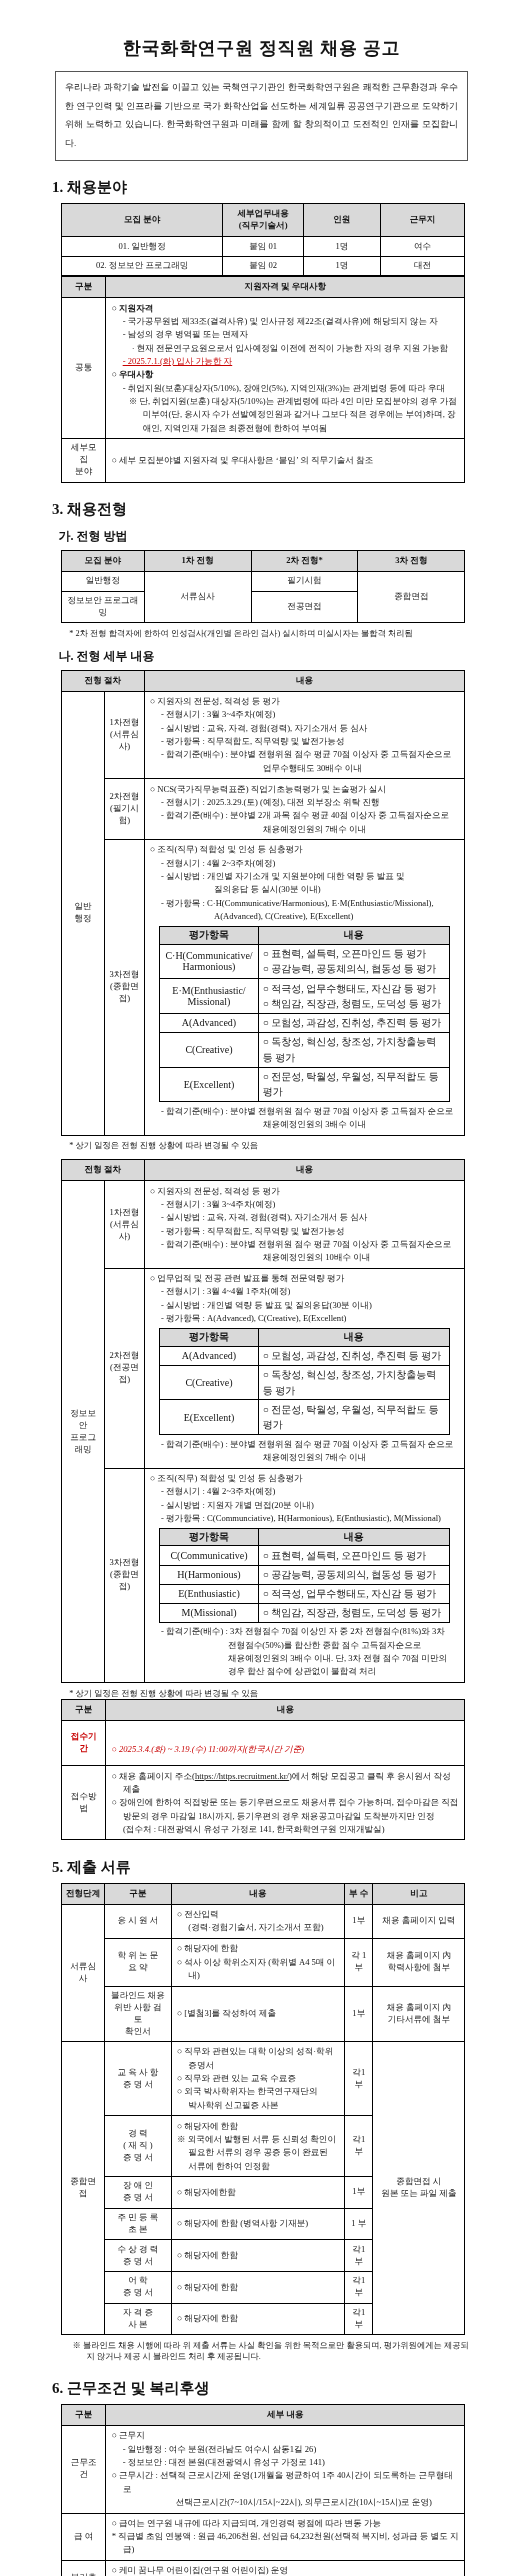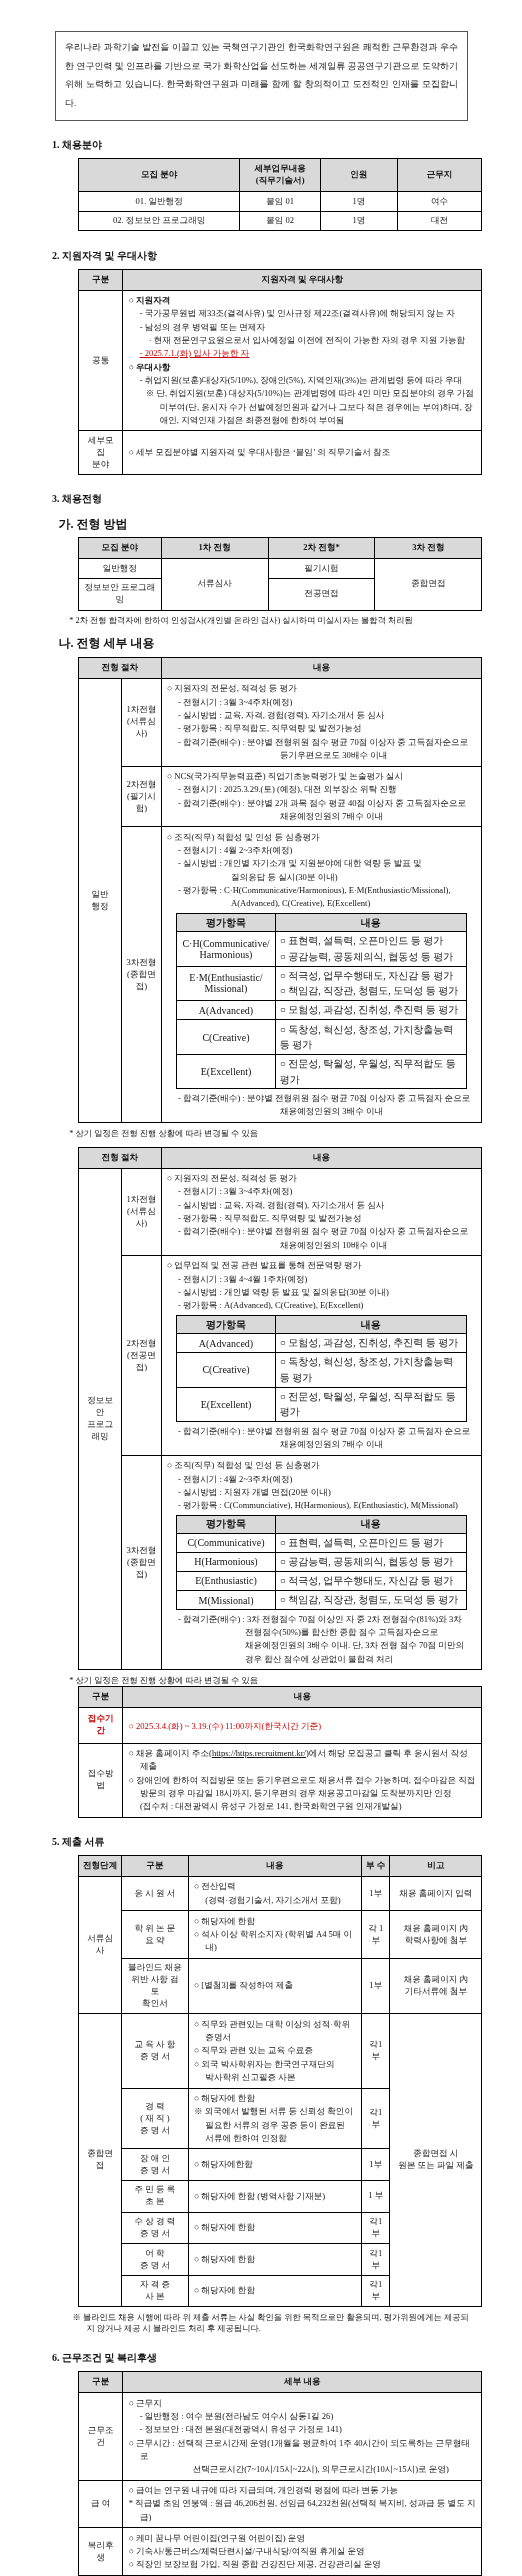--- a/index.html
+++ b/index.html
@@ -1,22 +1,22 @@
 <!DOCTYPE html>
 <html style="font-size:10.6px"><head>
 <meta charset="utf-8">
 <style>
   html,body{margin:0;padding:0;background:#fff;}
   body{width:523px;font-family:"Liberation Serif","DejaVu Serif",serif;color:#141414;}
   .page{box-sizing:border-box;width:523px;min-height:2576px;padding:20px 52px 16px;}
   .title{margin-top:16px;text-align:center;font-size:18px;font-weight:800;letter-spacing:0.7px;}
   .introbox{border:1px solid #555;margin:10.6px 2.7px 0;padding:6.6px 9.3px 8px;font-size:9px;line-height:2.05;text-align:justify;}
-  .h2{font-size:10px;font-weight:bold;margin:17.3px 0 6px;}
+  .h2{font-size:15px;font-weight:bold;margin:17.3px 0 6px;}
   .h3{font-size:12px;font-weight:bold;margin:9.3px 0 4.7px 6.6px;}
-  .tbl{width:calc(100% - 14.6px);margin-left:26px;border-collapse:collapse;font-size:8.6px;}
+  .tbl{width:calc(100% - 14.6px);margin-left:9px;border-collapse:collapse;font-size:8.6px;}
   .tbl th{background:#d9d9d9;font-weight:bold;border:0.7px solid #000;padding:4px 2.7px;text-align:center;white-space:pre-line;}
   .tbl td{border:0.7px solid #000;padding:3.3px 5.3px;vertical-align:middle;}
   .c{text-align:center;}
   .lbl,.grp,.stg,.num,.rmk{text-align:center;vertical-align:middle;white-space:pre-line;}
   .stg{padding:2.7px 1.3px !important;}
   .cell{vertical-align:middle;}
   .ln{line-height:1.55;}
   .b{padding-left:11.3px;text-indent:-11.3px;}
   .d{padding-left:19px;text-indent:-8px;}
   .dd{padding-left:28px;text-indent:-8px;}
@@ -36,20 +36,21 @@
   .note{font-size:8.3px;margin:4.7px 0 0 17.3px;}
   .list{margin-left:14.6px;font-size:8.6px;}
   .list .ln{margin:2px 0;}
   .rule{height:0;border:none;border-top:1.7px solid #000;margin:6.6px 0 6.6px 14.6px;}
 </style>
 </head>
 <body>
 
 <div class="page">
 
+  <div class="title">한국화학연구원 정직원 채용 공고</div>
 
   <div class="introbox">
     <span>우리나라 과학기술 발전을 이끌고 있는 국책연구기관인 한국화학연구원은 쾌적한 근무환경과 우수한 연구인력 및 인프라를 기반으로 국가 화학산업을 선도하는 세계일류 공공연구기관으로 도약하기 위해 노력하고 있습니다. 한국화학연구원과 미래를 함께 할 창의적이고 도전적인 인재를 모집합니다.</span>
   </div>
 
   <div class="h2">1. 채용분야</div>
   <table class="tbl">
     <colgroup>
         <col style="width:40%">
         <col style="width:20%">
@@ -72,21 +73,20 @@
     </tr>
     <tr>
       <td class="c">02. 정보보안 프로그래밍</td>
       <td class="c">붙임 02</td>
       <td class="c">1명</td>
       <td class="c">대전</td>
     </tr>
   </tbody>
     </table>
 
-  <div class="h2">2. 지원자격 및 우대사항</div>
   <table class="tbl">
     <colgroup>
         <col style="width:11%">
         <col style="width:89%">
       </colgroup>
     <tbody>
         <tr>
       <th>구분</th>
       <th>지원자격 및 우대사항</th>
     </tr>
@@ -159,21 +159,21 @@
       <td class="grp" rowspan="3">일반
 행정</td>
       <td class="stg">1차전형
 (서류심사)</td>
       <td class="cell">
         <div class="ln b">○ 지원자의 전문성, 적격성 등 평가</div>
         <div class="ln d">- 전형시기 : 3월 3~4주차(예정)</div>
         <div class="ln d">- 실시방법 : 교육, 자격, 경험(경력), 자기소개서 등 심사</div>
         <div class="ln d">- 평가항목 : 직무적합도, 직무역량 및 발전가능성</div>
         <div class="ln d">- 합격기준(배수) : 분야별 전형위원 점수 평균 70점 이상자 중 고득점자순으로</div>
-        <div class="ln ctr">등기우편으로도 30배수 이내</div>
+        <div class="ln ctr">업무수행태도 30배수 이내</div>
       </td>
     </tr>
     <tr>
       <td class="stg">2차전형
 (필기시험)</td>
       <td class="cell">
         <div class="ln b">○ NCS(국가직무능력표준) 직업기초능력평가 및 논술평가 실시</div>
         <div class="ln d">- 전형시기 : 2025.3.29.(토) (예정), 대전 외부장소 위탁 진행</div>
         <div class="ln d">- 합격기준(배수) : 분야별 2개 과목 점수 평균 40점 이상자 중 고득점자순으로</div>
         <div class="ln ctr">채용예정인원의 7배수 이내</div>
@@ -357,21 +357,21 @@
         <col style="width:11%">
         <col style="width:89%">
       </colgroup>
     <tbody>
         <tr>
       <th>구분</th>
       <th>내용</th>
     </tr>
     <tr>
       <td class="lbl red bold">접수기간</td>
-      <td class="cell" style="padding-top:12px;padding-bottom:9.3px;">
+      <td class="cell" style="padding-top:22px;padding-bottom:9.3px;font-style:italic;">
         <div class="ln b red">○ 2025.3.4.(화) ~ 3.19.(수) 11:00까지(한국시간 기준)</div>
       </td>
     </tr>
     <tr>
       <td class="lbl">접수방법</td>
       <td class="cell">
         <div class="ln b"><span>○ 채용 홈페이지 주소(</span><span class="url">https://https.recruitment.kr/</span><span>)에서 해당 모집공고 클릭 후 응시원서 작성 제출</span></div>
         <div class="ln b">○ 장애인에 한하여 직접방문 또는 등기우편으로도 채용서류 접수 가능하며, 접수마감은 직접 방문의 경우 마감일 18시까지, 등기우편의 경우 채용공고마감일 도착분까지만 인정</div>
         <div class="ln lc">(접수처 : 대전광역시 유성구 가정로 141, 한국화학연구원 인재개발실)</div>
       </td>

